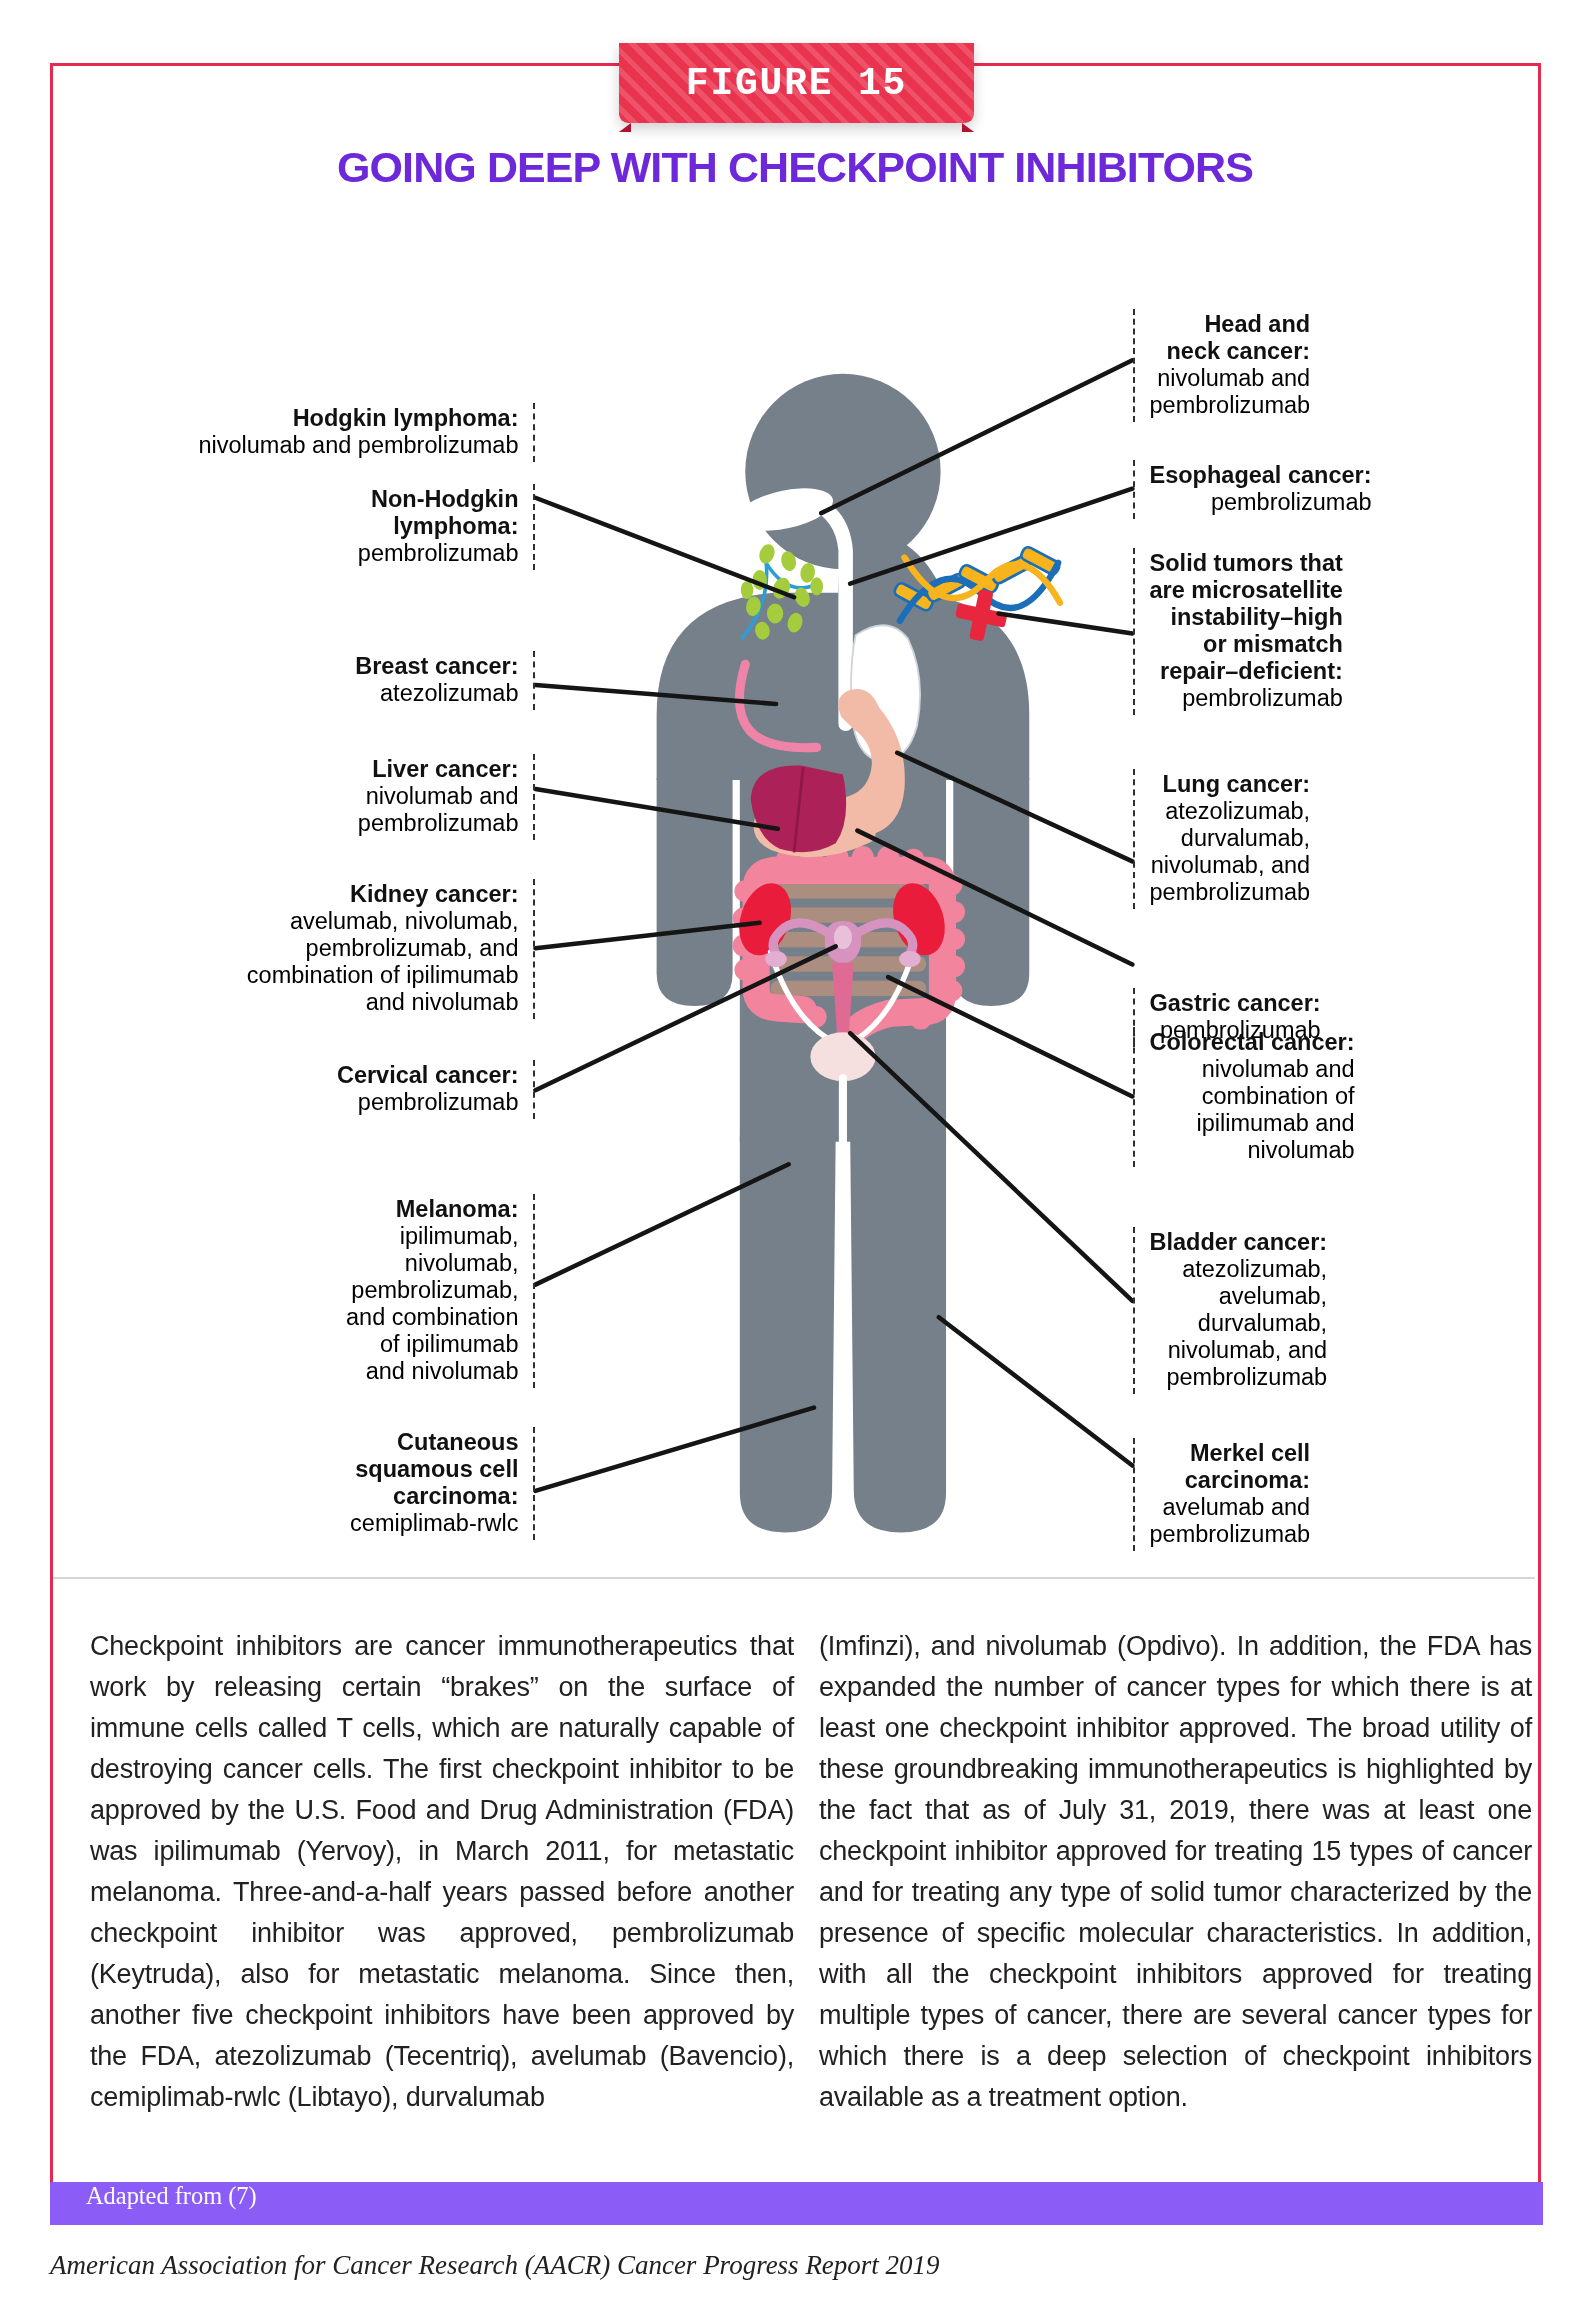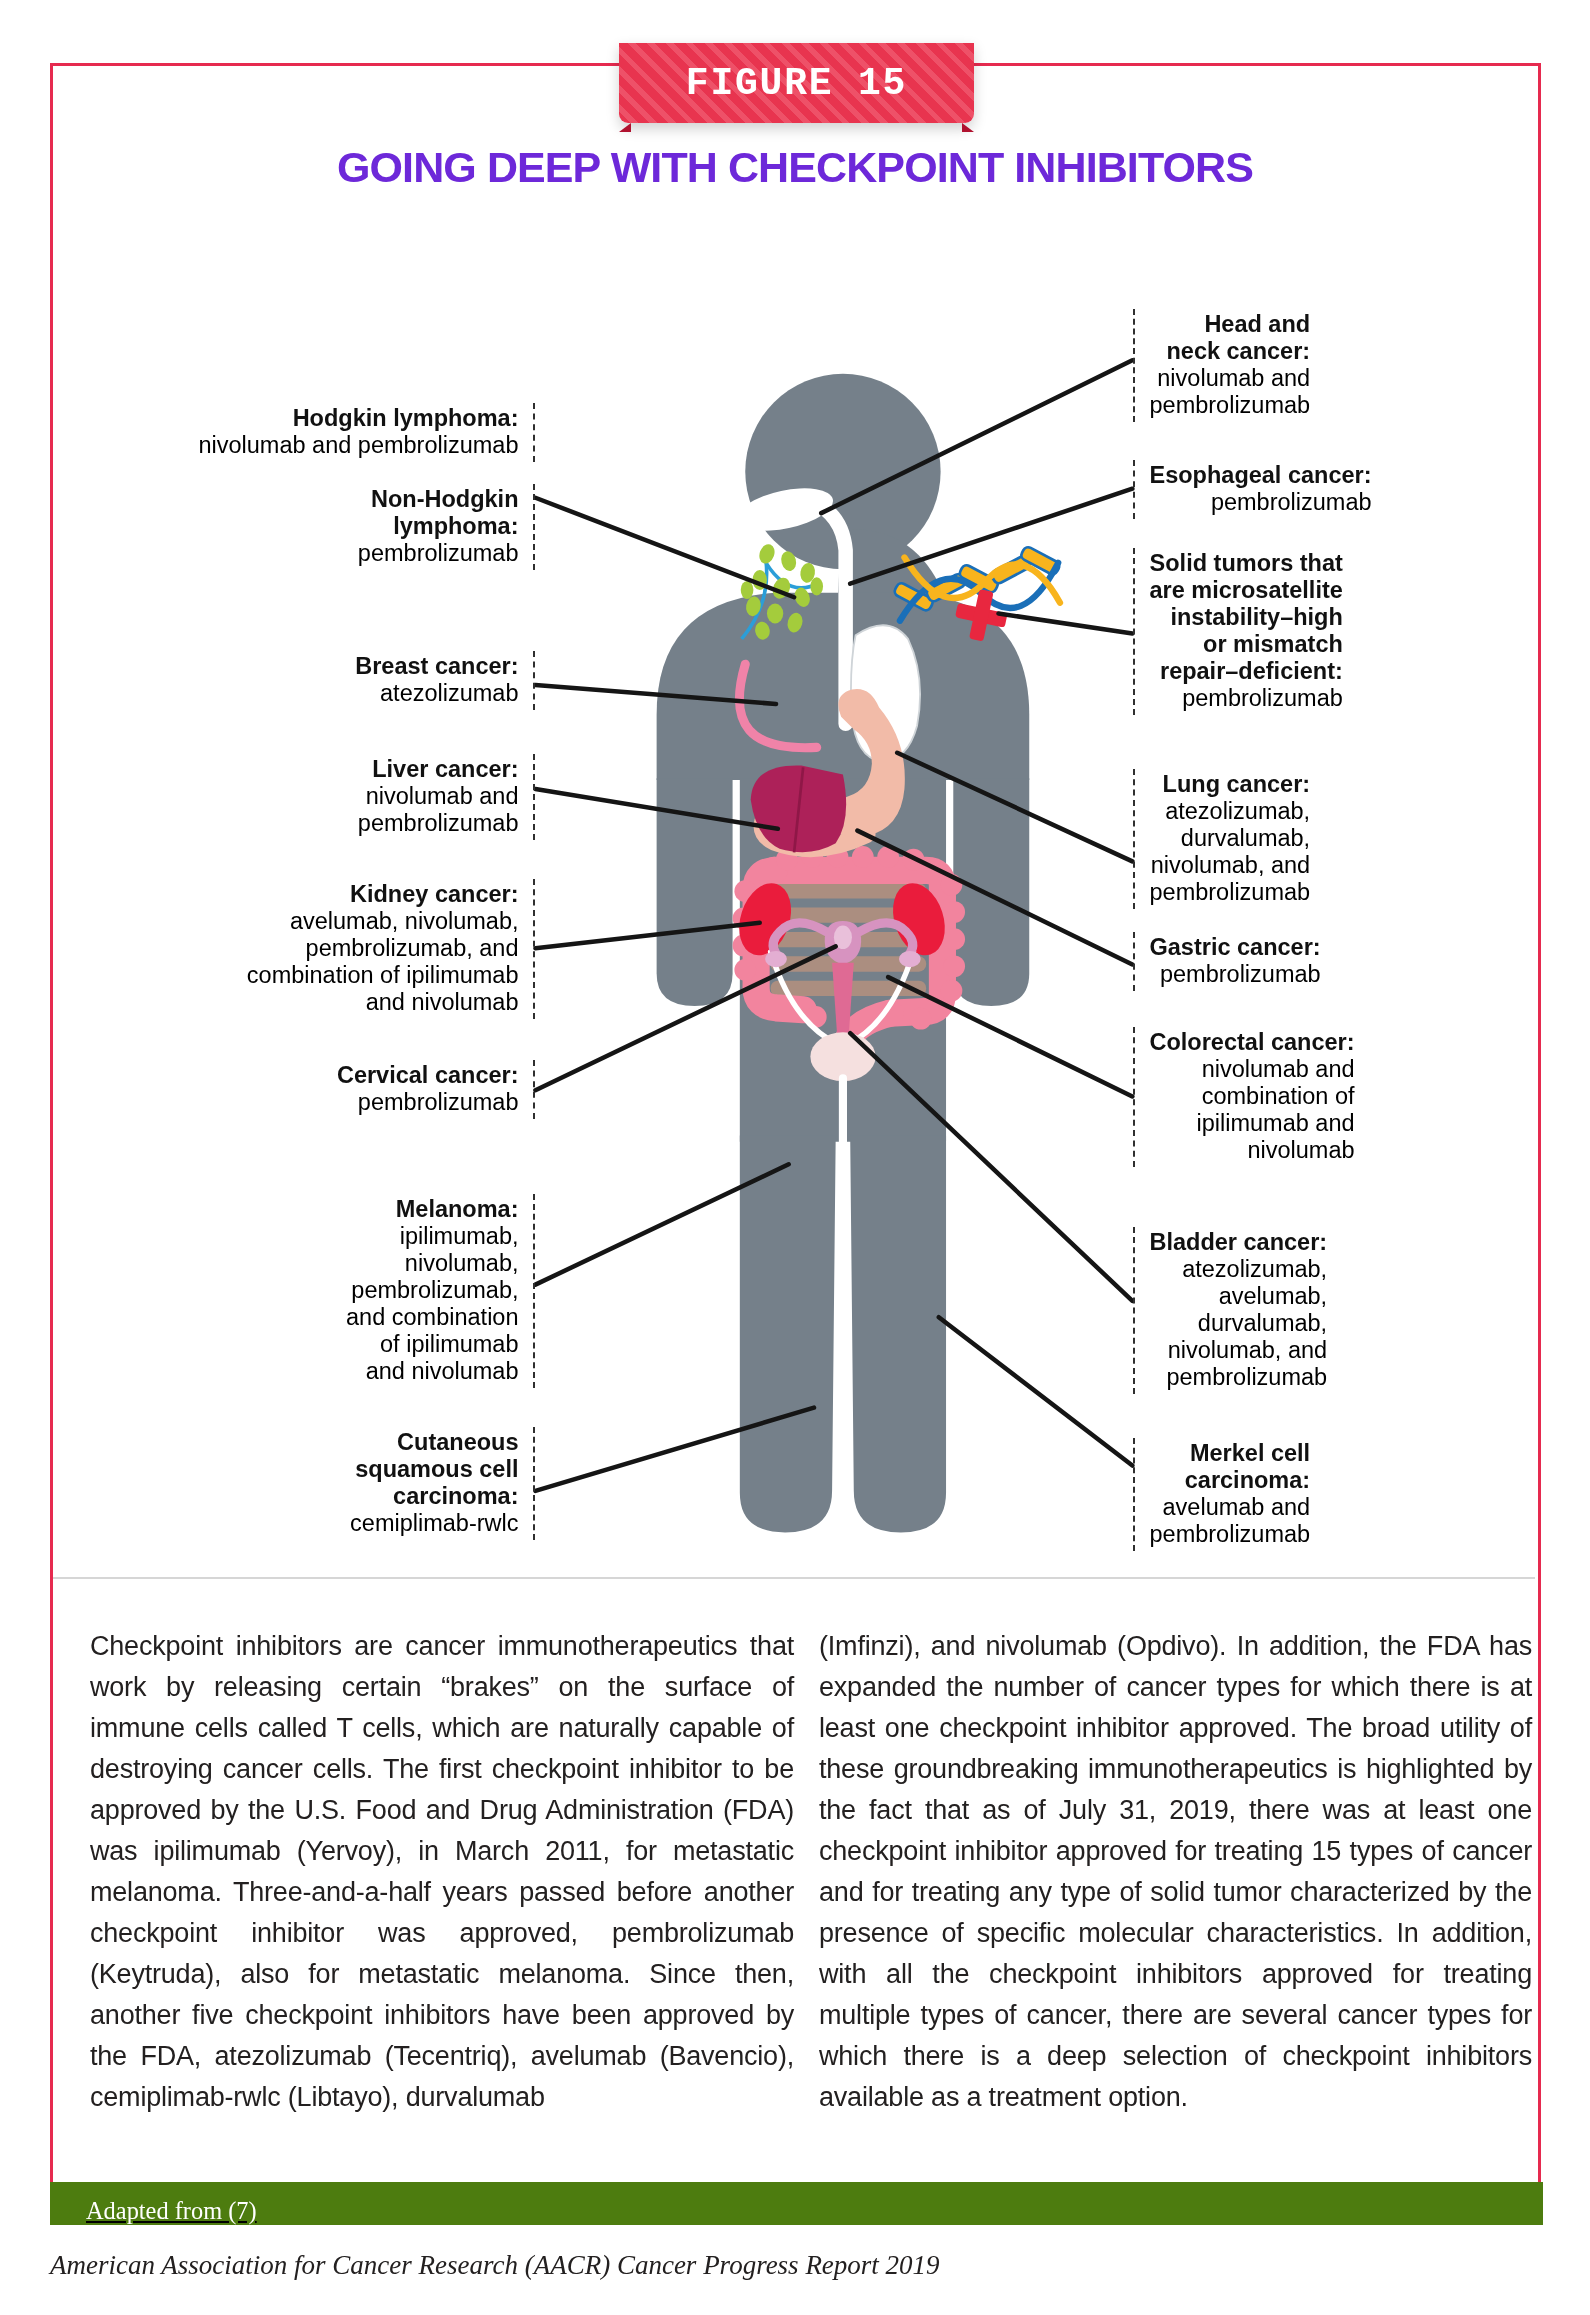--- a/index.html
+++ b/index.html
@@ -30,22 +30,22 @@
   .lname{font-weight:700;white-space:pre-line;color:#111;}
   .ldrugs{font-weight:400;white-space:pre-line;color:#000000;}
   
   #divider{position:absolute;left:53px;top:1577px;width:1482px;height:1.8px;background:#d6d6d6;z-index:2;}
   
   .coltext{position:absolute;top:1626px;font-size:27px;line-height:41px;text-align:justify;
            color:#232020;letter-spacing:-0.2px;white-space:pre-line;z-index:3;}
   #col1{left:90px;width:704px;}
   #col2{left:819px;width:713px;}
   
-  #source-bar{position:absolute;left:50px;top:2182px;width:1493px;height:43px;background:#4d7c0f;
-              display:flex;align-items:flex-end;z-index:6;text-decoration:underline;}
+  #source-bar{position:absolute;left:50px;top:2182px;width:1493px;height:43px;background:#8b5cf6;
+              display:flex;align-items:flex-start;z-index:6;}
   #source-bar span{color:#fff;font-family:"Liberation Serif", serif;font-size:24.4px;padding-left:36px;}
   
   #footer{position:absolute;left:50px;top:2250px;font-family:"Liberation Serif", serif;
           font-style:italic;font-size:27px;color:#232020;z-index:3;}
 </style>
 </head>
 <body>
 
 <div id="page">
 
@@ -248,21 +248,21 @@
 repair–deficient:</div>
     <div class="ldrugs">pembrolizumab</div>
   </div>
   <div class="lbl right" style="top:769px">
     <div class="lname">Lung cancer:</div>
     <div class="ldrugs">atezolizumab,
 durvalumab,
 nivolumab, and
 pembrolizumab</div>
   </div>
-  <div class="lbl right" style="top:932px">
+  <div class="lbl right" style="top:988px">
     <div class="lname">Gastric cancer:</div>
     <div class="ldrugs">pembrolizumab</div>
   </div>
   <div class="lbl right" style="top:1027px">
     <div class="lname">Colorectal cancer:</div>
     <div class="ldrugs">nivolumab and
 combination of
 ipilimumab and
 nivolumab</div>
   </div>

